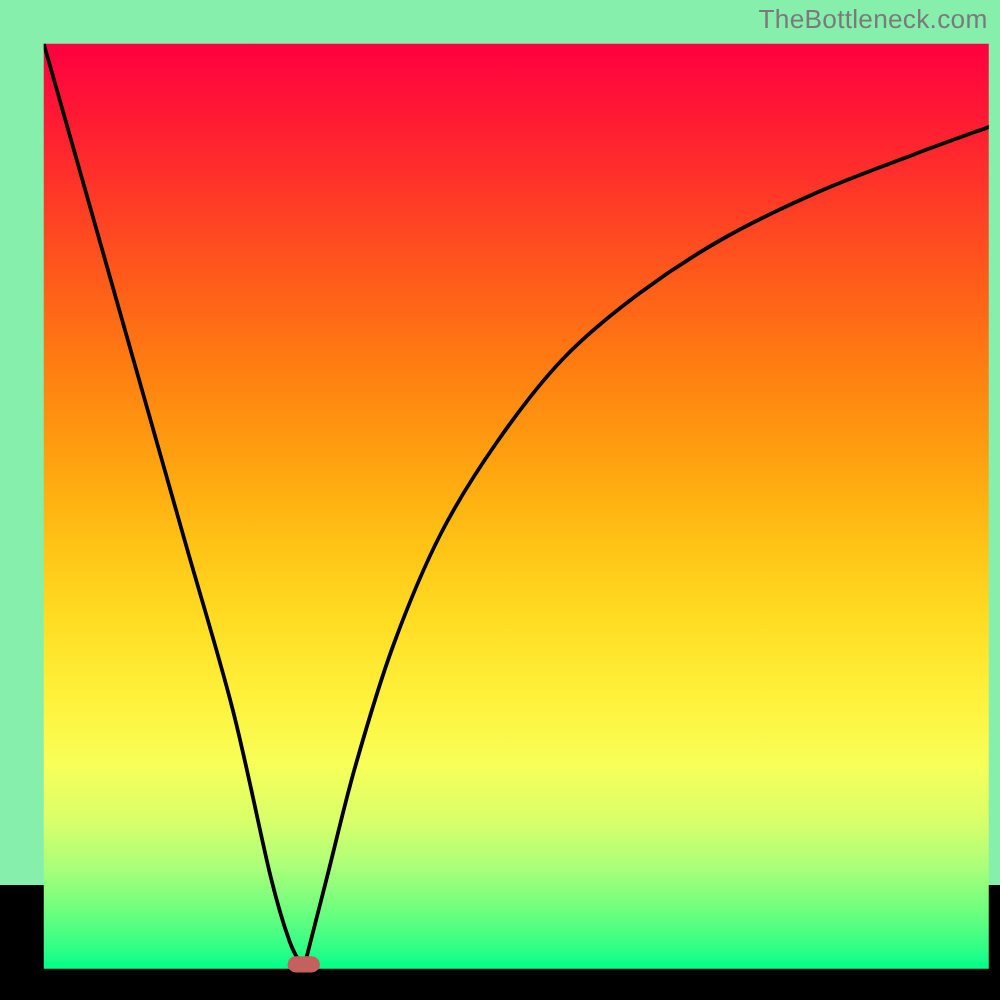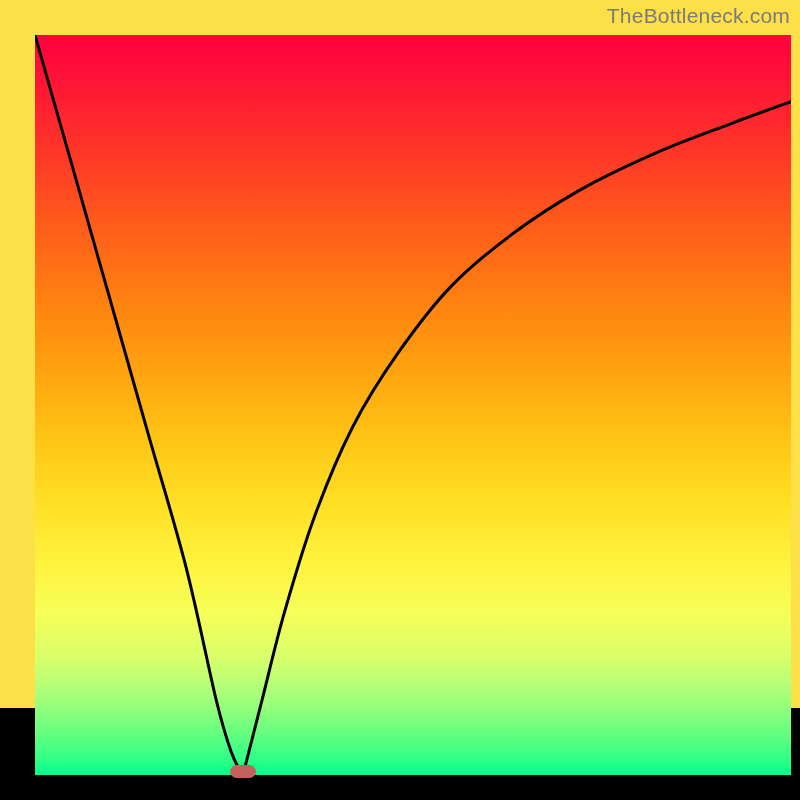--- a/index.html
+++ b/index.html
@@ -8,21 +8,21 @@
     width: 800px;
     height: 800px;
     overflow: hidden;
     background: #000;
     font-family: Arial, Helvetica, sans-serif;
   }
   .frame {
     position: relative;
     width: 800px;
     height: 708px;
-    background: #fde047;
+    background: #86efac;
     text-decoration: underline;
   }
   .plot-area {
     position: absolute;
     left: 35px;
     top: 35px;
     width: 756px;
     height: 740px;
     
     background: linear-gradient(

